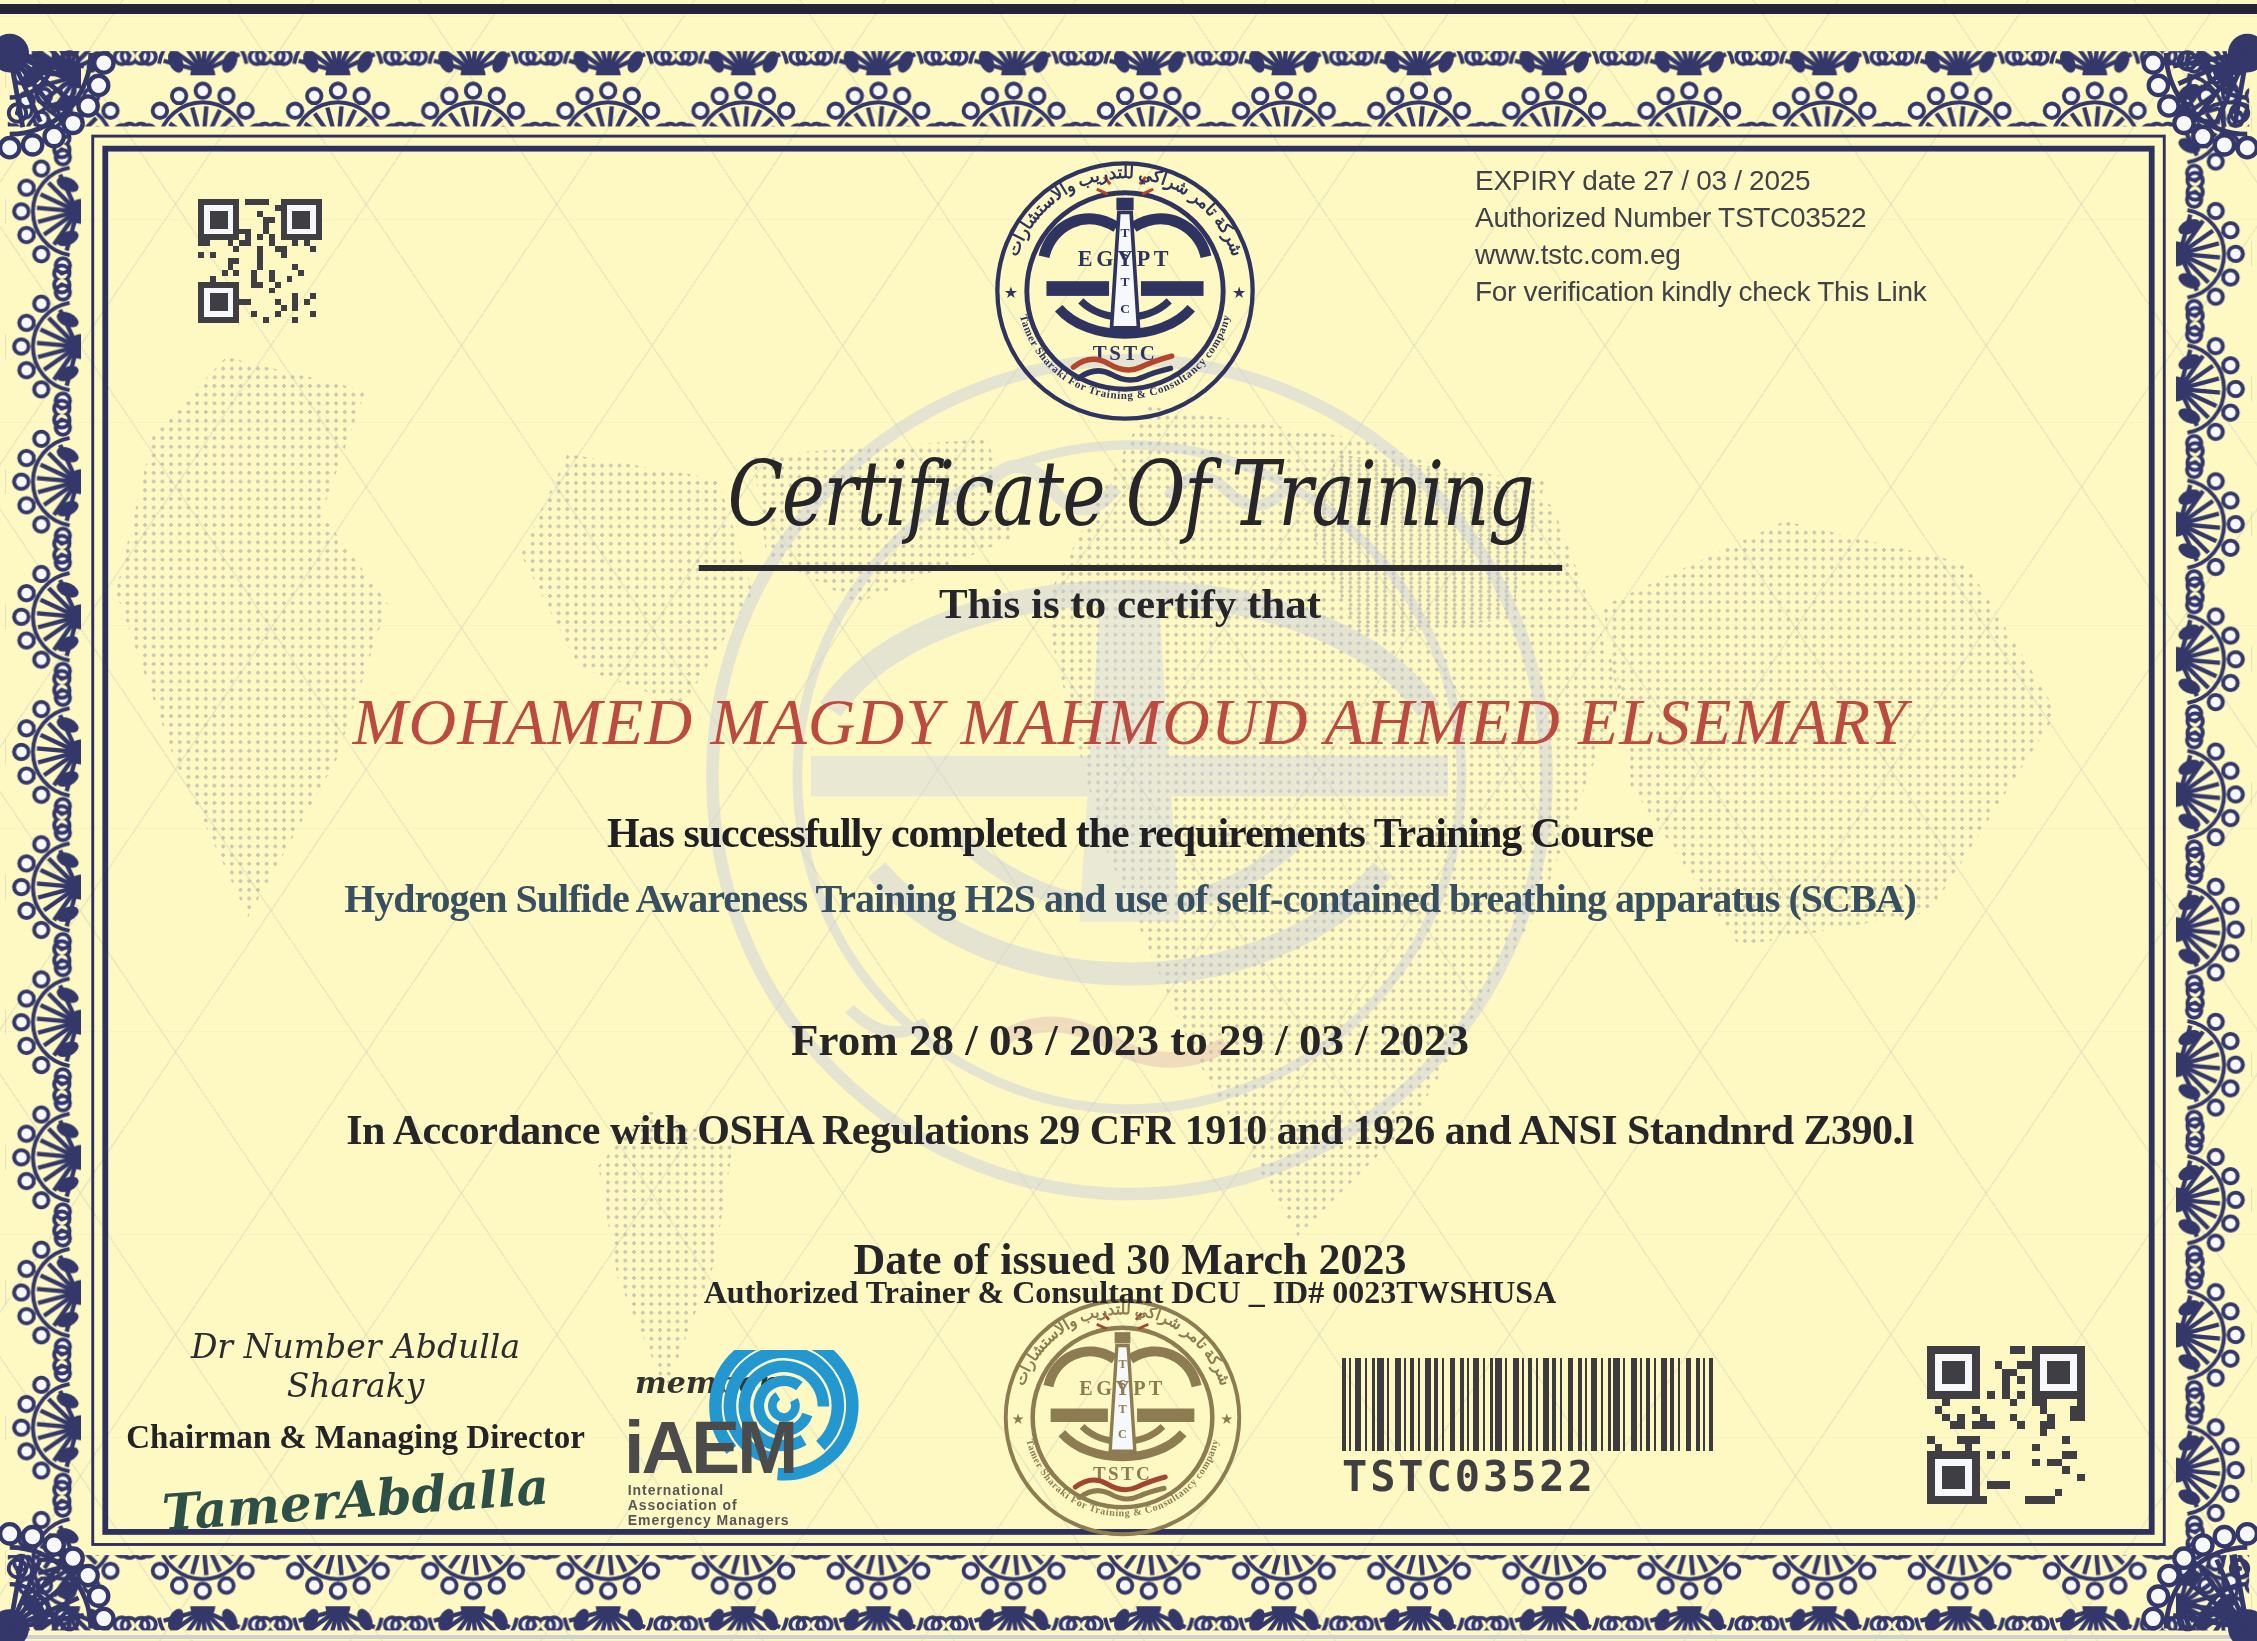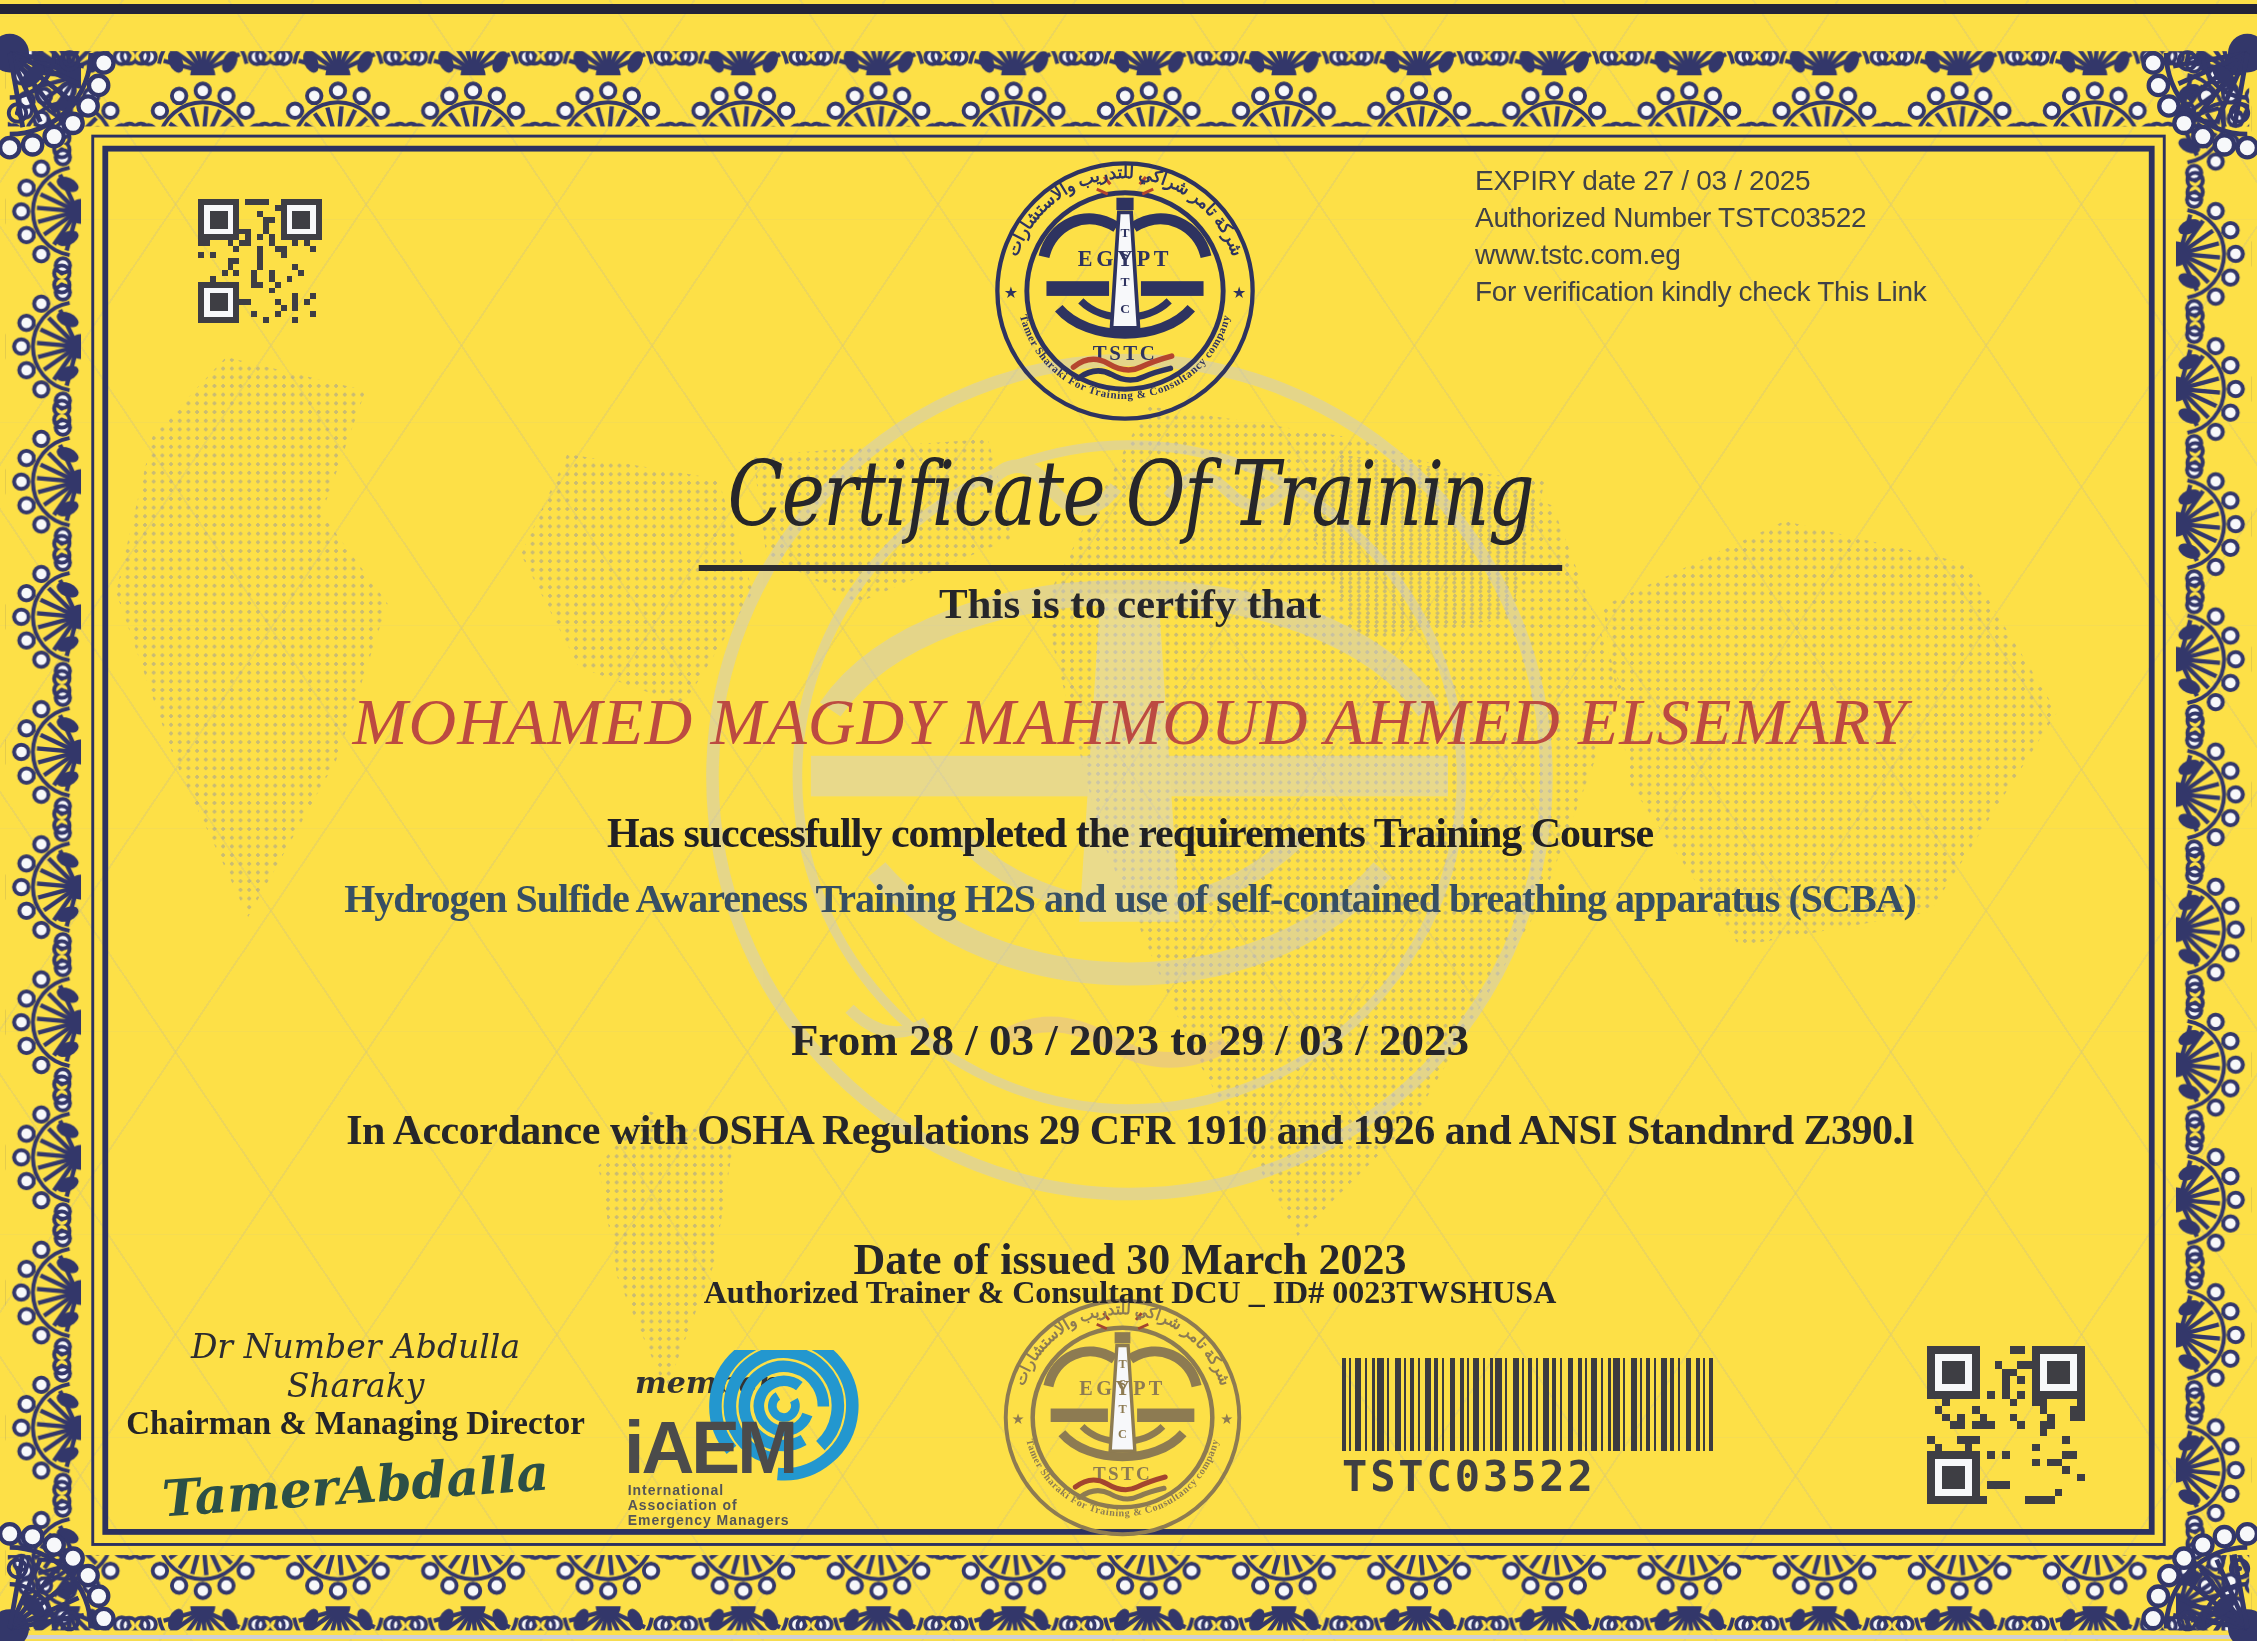--- a/index.html
+++ b/index.html
@@ -1,16 +1,16 @@
 <!DOCTYPE html>
 <html><head>
 <meta charset="utf-8">
 <style>
   html,body{margin:0;padding:0;background:#e8e8e8;}
-  #page{position:relative;width:2257px;height:1641px;background:#fde047;overflow:hidden;
+  #page{position:relative;width:2257px;height:1641px;background:#fef9c3;overflow:hidden;
         font-family:"Liberation Serif",serif;}
   
   #page::before{content:"";position:absolute;inset:0;opacity:.5;pointer-events:none;
     background:
       repeating-linear-gradient(56deg,rgba(170,172,180,.35) 0 1.9px,transparent 1.9px 158px),
       repeating-linear-gradient(-56deg,rgba(170,172,180,.35) 0 1.9px,transparent 1.9px 158px),
       repeating-linear-gradient(0deg,rgba(180,182,188,.18) 0 1px,transparent 1px 203px);}
   .abs{position:absolute;}
   
   #scan-top{left:0;top:3.9px;width:2257px;height:10.6px;background:#232339;}
@@ -31,21 +31,21 @@
   #certify-line{top:579px;font-size:43px;font-weight:700;color:#26262a;}
   #name-line{top:684px;font-size:66px;font-style:italic;color:#bc4a41;letter-spacing:1px;}
   #completed-line{top:809px;font-size:42px;font-weight:700;letter-spacing:-1px;color:#202024;}
   #course-line{top:875px;font-size:40px;font-weight:700;letter-spacing:-1px;color:#374f63;}
   #range-line{top:1014px;font-size:45px;font-weight:700;color:#26262a;}
   #accordance-line{top:1106px;font-size:42px;font-weight:700;letter-spacing:-0.5px;color:#26262a;}
   #issued-line{top:1234px;font-size:44px;font-weight:700;color:#26262a;}
   #authorized-line{top:1274px;font-size:32px;font-weight:700;color:#26262a;}
   #sig-block{left:124px;top:1327px;width:463px;text-align:center;}
   #sig-name{font-family:"DejaVu Serif",serif;font-style:italic;font-size:33px;color:#2c2c30;}
-  #sig-title{font-size:33px;font-weight:700;color:#242428;margin-top:0;}
+  #sig-title{font-size:33px;font-weight:700;color:#242428;margin-top:14px;}
   #sig-script{font-family:"DejaVu Serif",serif;font-style:italic;font-weight:700;font-size:50px;
     color:#2c4f47;margin-top:13.5px;transform:rotate(-4deg);}
   #member-label{left:635px;top:1365px;font-family:"DejaVu Serif",serif;font-style:italic;
     font-size:30px;font-weight:700;color:#333;}
   #barcode{left:1342px;top:1358px;width:371px;height:93px;background:
     linear-gradient(90deg,
       #3c3c40 0 3.9px,transparent 3.9px 6.8px,#3c3c40 6.8px 8.7px,transparent 8.7px 12.6px,
       #3c3c40 12.6px 19.3px,transparent 19.3px 23px,#3c3c40 23px 25px,transparent 25px 30px,
       #3c3c40 30px 33px,transparent 33px 35px,#3c3c40 35px 42px,transparent 42px 45px,
       #3c3c40 45px 47px,transparent 47px 53px,#3c3c40 53px 59px,transparent 59px 62px,

